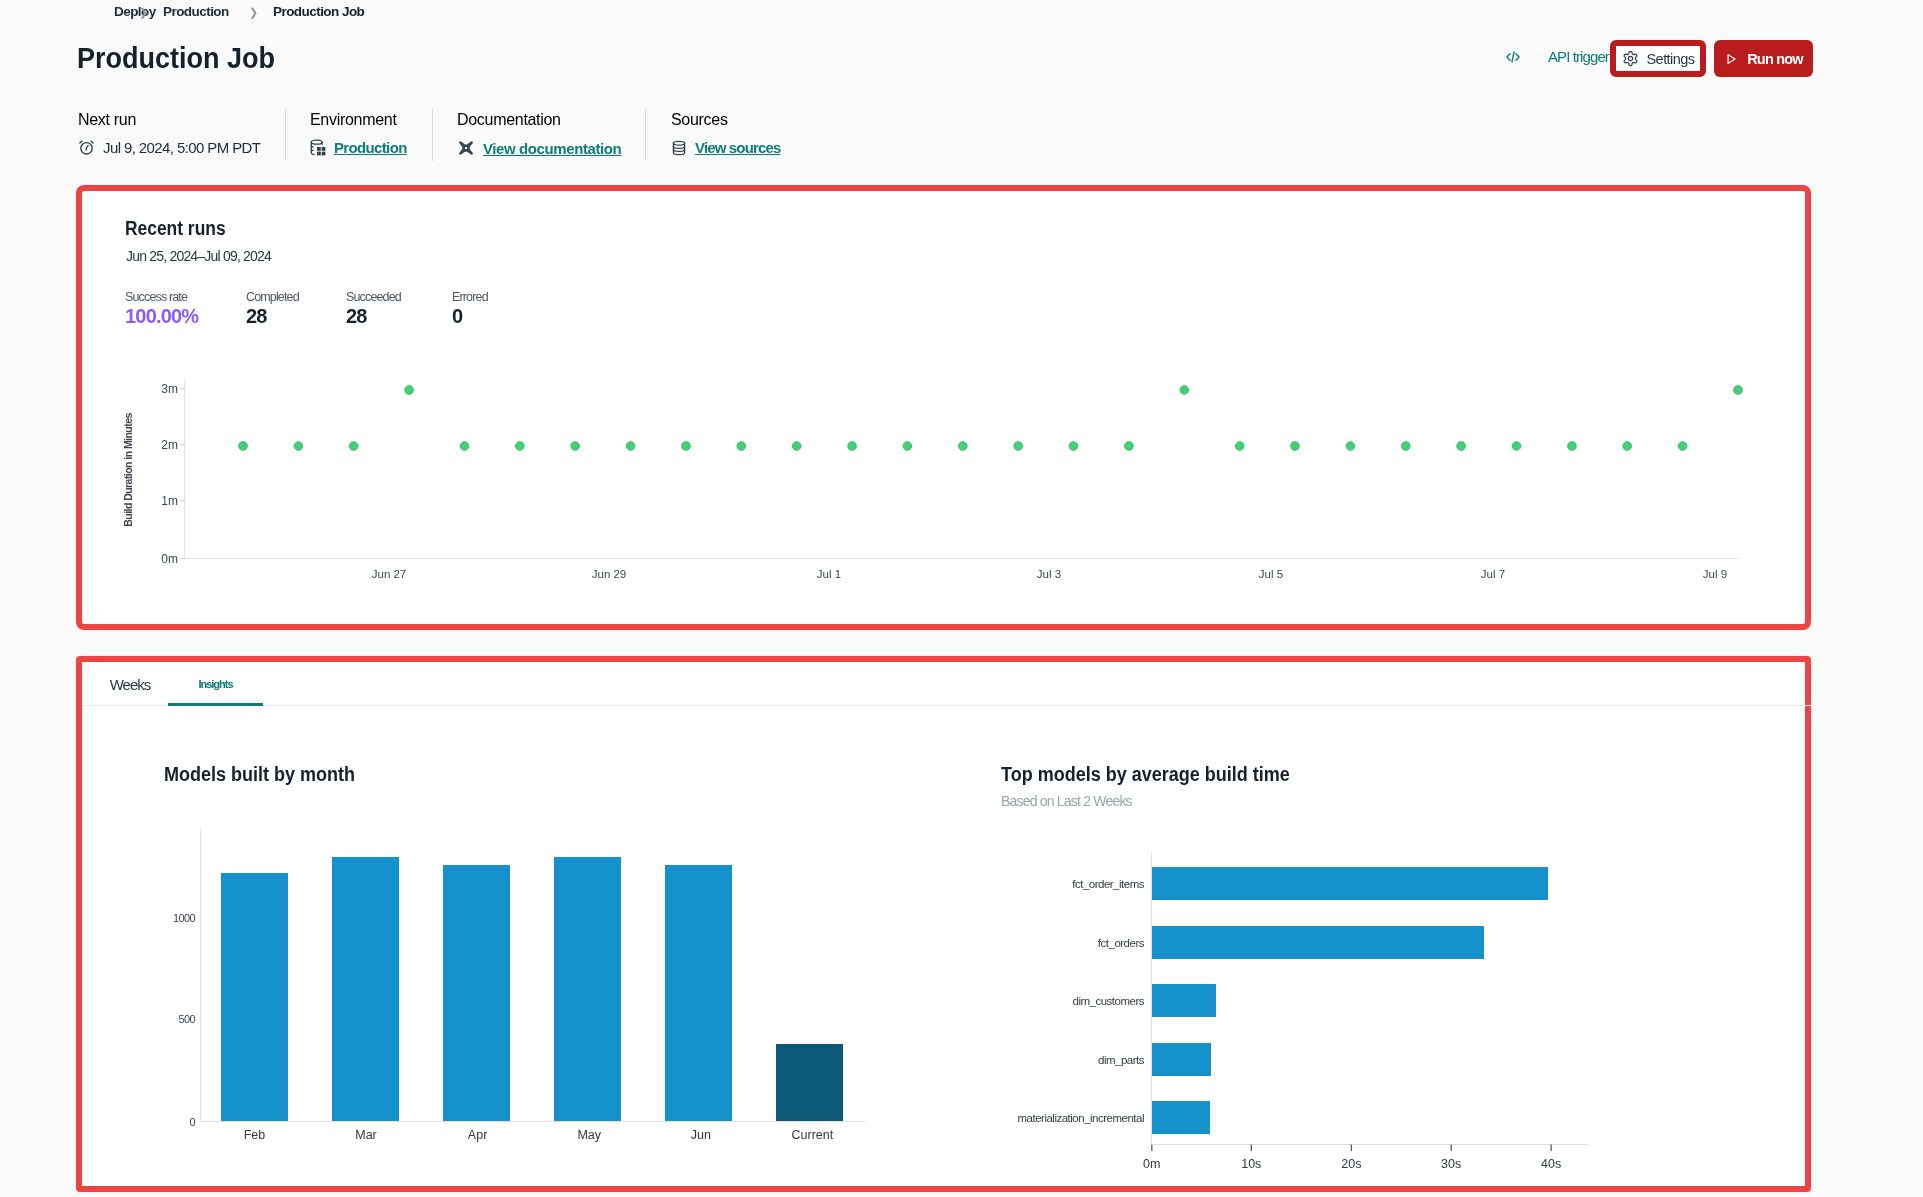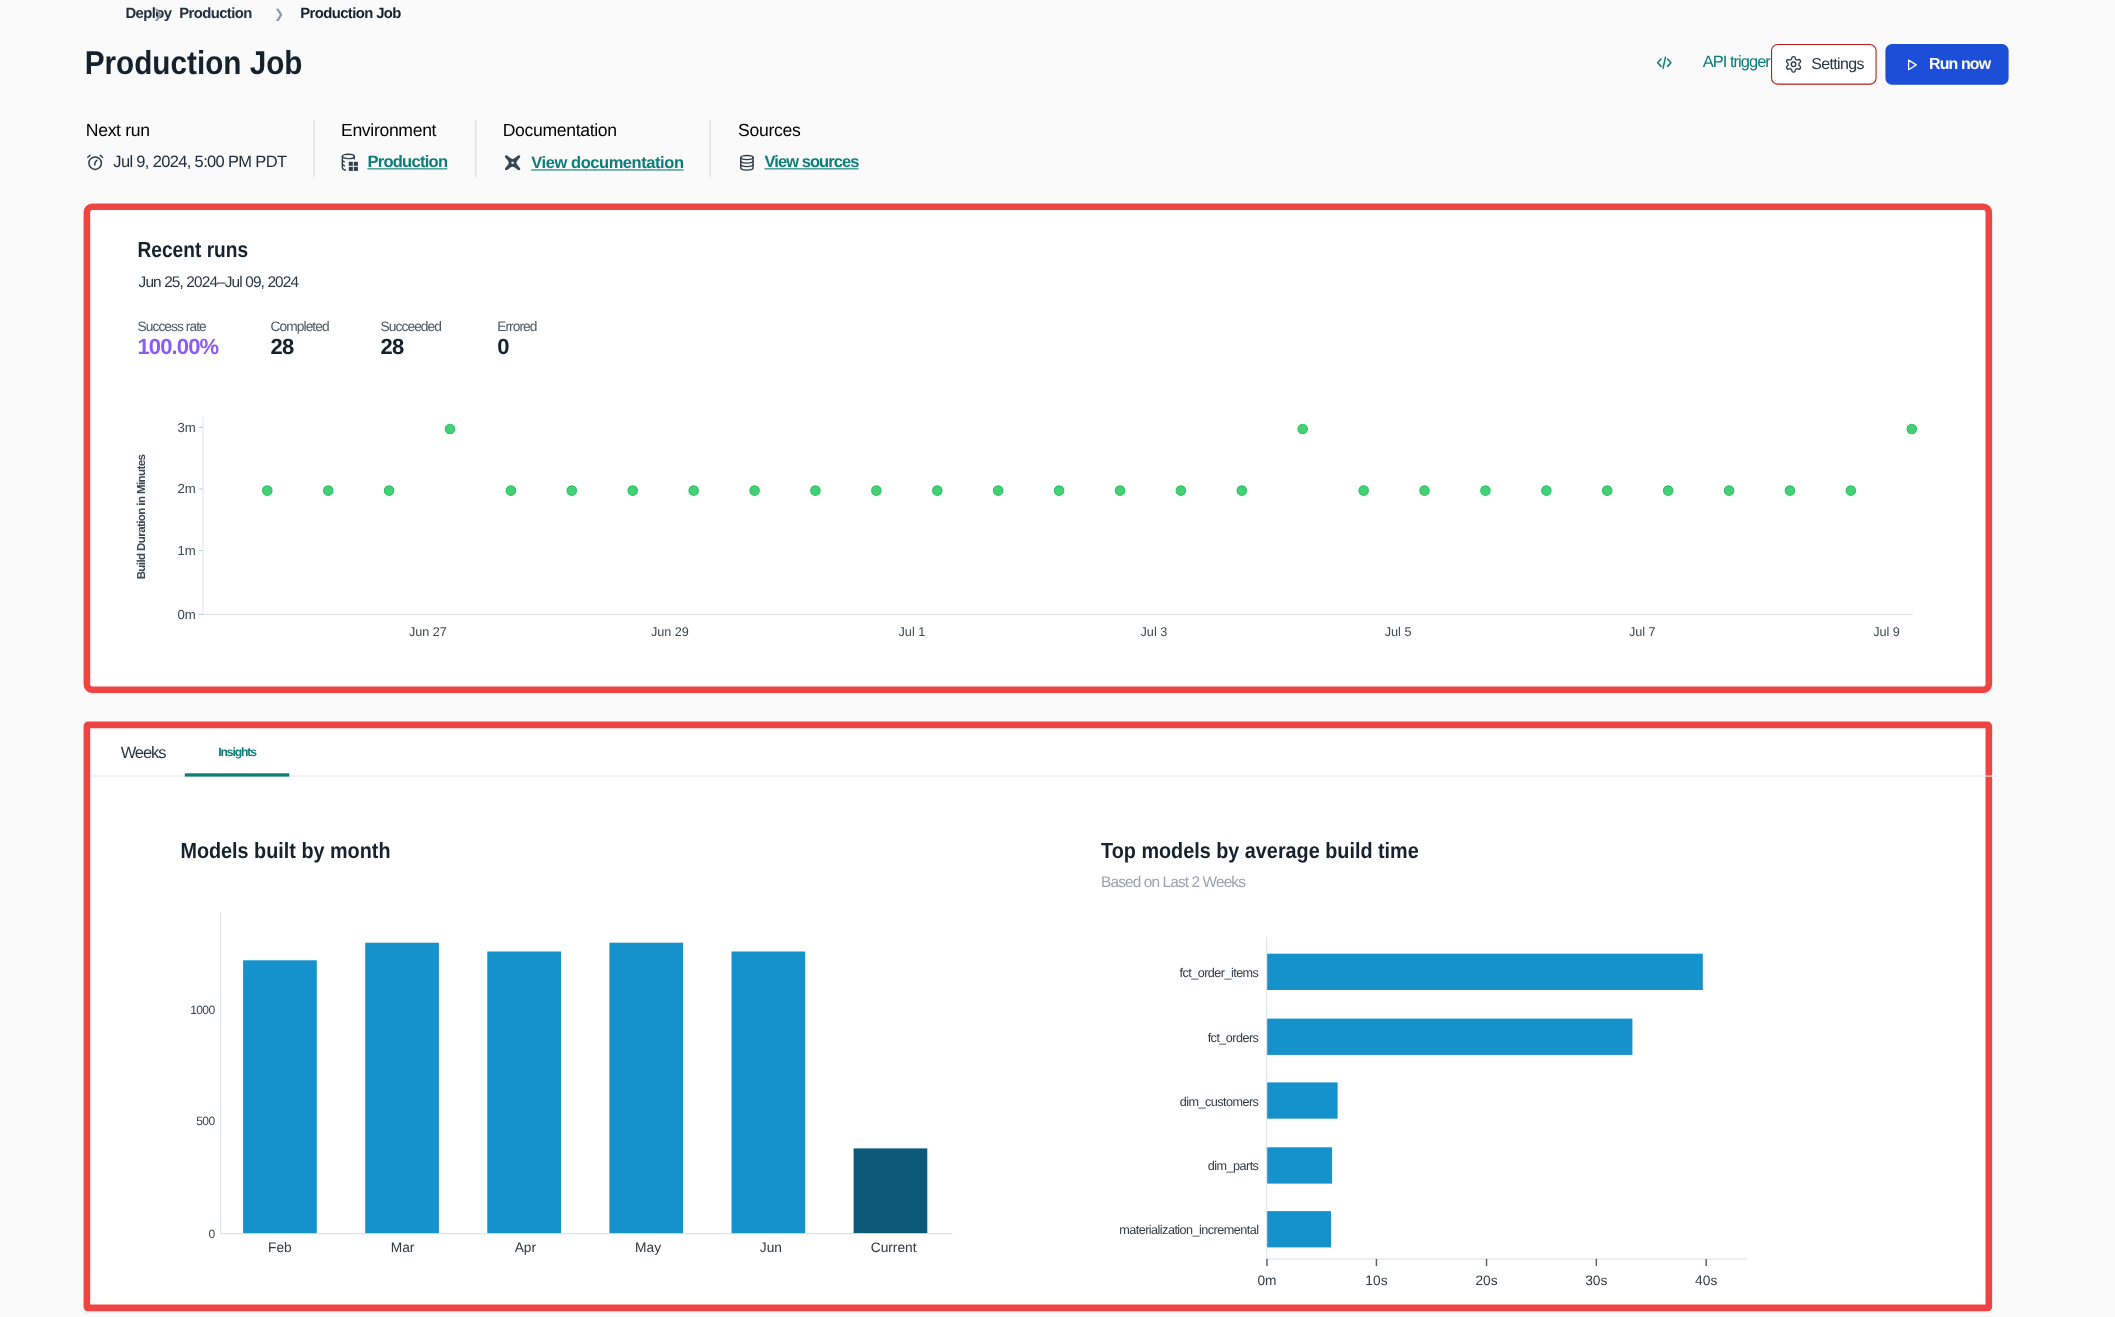--- a/index.html
+++ b/index.html
@@ -28,28 +28,28 @@
   <div class="abs" style="left:77px; top:41px; font-size:30px; font-weight:700; color:#15212d; transform:scaleX(0.9); transform-origin:left;">Production Job</div>
 
   <div class="abs" style="left:1505px; top:48px; display:flex; align-items:center; gap:27px; font-size:15px; letter-spacing:-0.9px; color:#0c7d78;">
     <svg width="16" height="16" viewBox="0 0 24 24" fill="none" stroke="#0c7d78" stroke-width="2.1" stroke-linecap="round" stroke-linejoin="round">
         <path d="M7.5 7 3 12l4.5 5"></path>
         <path d="M16.5 7 21 12l-4.5 5"></path>
         <path d="M13.6 4.5 10.4 19.5"></path>
       </svg>
     <span>API trigger</span>
   </div>
-  <div class="abs" style="left:1610px; top:40px; width:96px; height:37px; background:#fff; border:1px solid #b91c1c; border-radius:6px; display:flex; align-items:center; justify-content:center; gap:8px; font-size:14.5px; letter-spacing:-0.55px; color:#2a3643;">
+  <div class="abs" style="left:1610px; top:40px; width:96px; height:37px; background:#fff; border:6px solid #b91c1c; border-radius:6px; display:flex; align-items:center; justify-content:center; gap:8px; font-size:14.5px; letter-spacing:-0.55px; color:#2a3643;">
     <svg width="17" height="17" viewBox="0 0 24 24" fill="none" stroke="#2f3c49" stroke-width="1.7" stroke-linecap="round" stroke-linejoin="round">
         <circle cx="12" cy="12" r="3"></circle>
         <path d="M12.22 2h-.44a2 2 0 0 0-2 2v.18a2 2 0 0 1-1 1.73l-.43.25a2 2 0 0 1-2 0l-.15-.08a2 2 0 0 0-2.73.73l-.22.38a2 2 0 0 0 .73 2.73l.15.1a2 2 0 0 1 1 1.72v.51a2 2 0 0 1-1 1.74l-.15.09a2 2 0 0 0-.73 2.73l.22.38a2 2 0 0 0 2.73.73l.15-.08a2 2 0 0 1 2 0l.43.25a2 2 0 0 1 1 1.73V20a2 2 0 0 0 2 2h.44a2 2 0 0 0 2-2v-.18a2 2 0 0 1 1-1.73l.43-.25a2 2 0 0 1 2 0l.15.08a2 2 0 0 0 2.73-.73l.22-.39a2 2 0 0 0-.73-2.73l-.15-.08a2 2 0 0 1-1-1.74v-.5a2 2 0 0 1 1-1.74l.15-.09a2 2 0 0 0 .73-2.73l-.22-.38a2 2 0 0 0-2.73-.73l-.15.08a2 2 0 0 1-2 0l-.43-.25a2 2 0 0 1-1-1.73V4a2 2 0 0 0-2-2z"></path>
       </svg>
     <span>Settings</span>
   </div>
-  <div class="abs" style="left:1714px; top:40px; width:112px; height:37px; background:#1d4ed8; border-radius:6px; display:flex; align-items:center; justify-content:center; gap:9px; font-size:14.5px; font-weight:700; letter-spacing:-0.8px; color:#fff;">
+  <div class="abs" style="left:1714px; top:40px; width:99px; height:37px; background:#b91c1c; border-radius:6px; display:flex; align-items:center; justify-content:center; gap:9px; font-size:14.5px; font-weight:700; letter-spacing:-0.8px; color:#fff;">
     <svg width="14" height="14" viewBox="0 0 24 24" fill="none" stroke="#fff" stroke-width="2" stroke-linejoin="round">
         <path d="M7 4.5v15l12-7.5z"></path>
       </svg>
     <span>Run now</span>
   </div>
 
   <div class="ir-label" style="left:78px;">Next run</div>
   <div class="ir-val" style="left:78px;">
     <svg width="17" height="17" viewBox="0 0 24 24" fill="none" stroke="#2f3c49" stroke-width="1.9" stroke-linecap="round" stroke-linejoin="round">
         <circle cx="12" cy="13.2" r="8"></circle>

